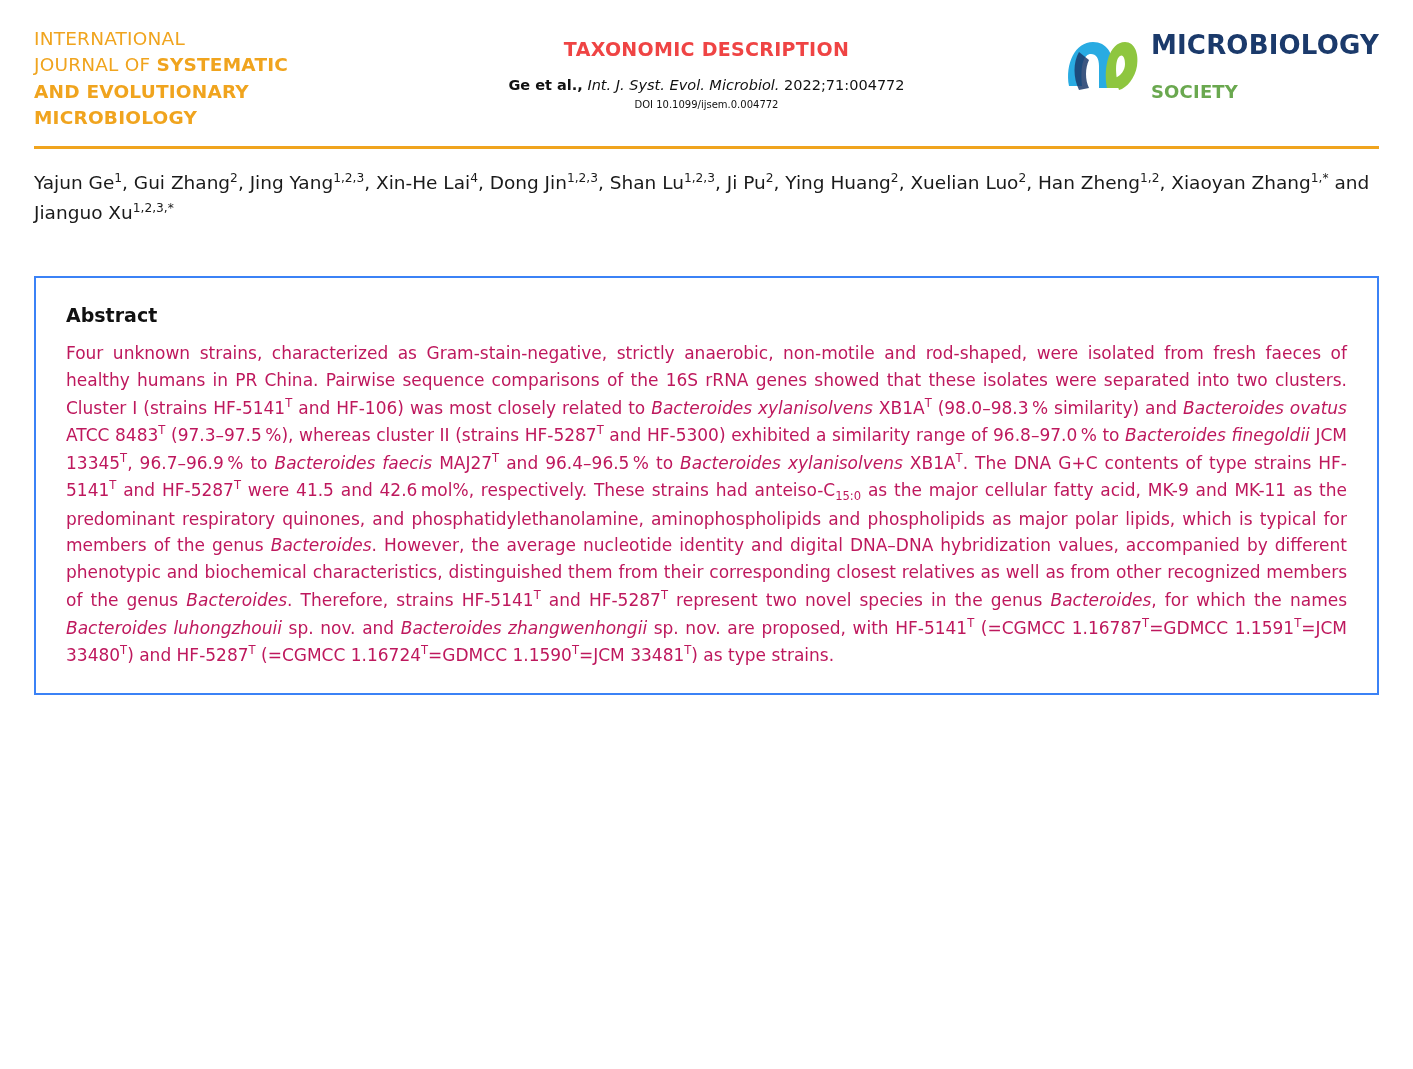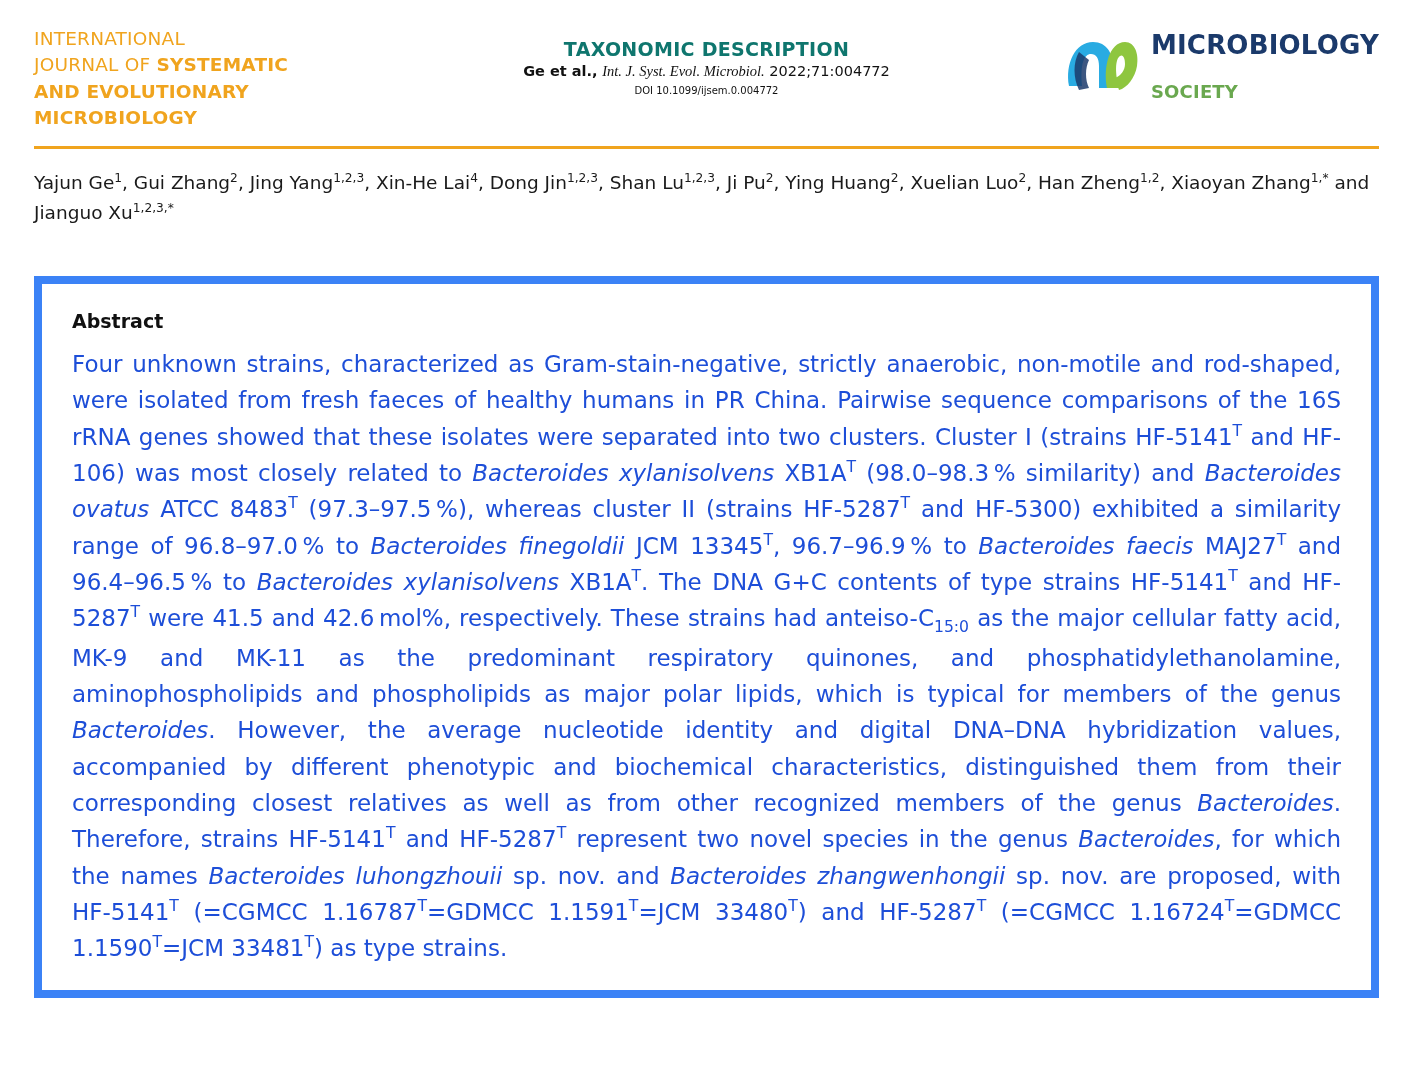--- a/index.html
+++ b/index.html
@@ -47,29 +47,30 @@
   }
   .center-head {
     flex: 1;
     text-align: center;
     padding-top: 12px;
   }
   .taxdesc {
     font-size: 19px;
     font-weight: 700;
     letter-spacing: 0.3px;
-    color: #0f766e;
+    color: #ef4444;
+    margin-bottom: 14px;
   }
   .cite {
     font-size: 14.5px;
     color: #111;
     line-height: 1.55;
   }
   .cite .bold { font-weight: 700; }
-  .cite .ital { font-style: italic; font-family: Liberation Serif, serif; }
+  .cite .ital { font-style: italic; }
   .doi {
     font-size: 10px;
     color: #111;
     margin-top: 3px;
   }
   .logo-wrap {
     width: 330px;
     display: flex;
     align-items: center;
     justify-content: flex-end;
@@ -118,35 +119,35 @@
     font-size: 18.5px;
     line-height: 1.62;
     color: #1a1a1a;
     max-width: 1345px;
   }
   .authors sup { font-size: 0.66em; vertical-align: super; }
 
   
   .abstract-box {
     margin-top: 48px;
-    border: 8px solid #3b82f6;
+    border: 2px solid #3b82f6;
     padding: 26px 30px 24px 30px;
     box-sizing: border-box;
   }
   .abstract-title {
     font-size: 19px;
     font-weight: 700;
     color: #111;
     margin-bottom: 14px;
   }
   .abstract-body {
-    font-size: 23px;
+    font-size: 17px;
     line-height: 1.58;
     text-align: justify;
-    color: #1d4ed8;
+    color: #be185d;
   }
   .abstract-body .ital { font-style: italic; }
   .abstract-body sup { font-size: 0.68em; vertical-align: super; }
   .abstract-body sub { font-size: 0.68em; vertical-align: sub; }
 </style>
 </head>
 <body>
 
 <div class="page">
 

